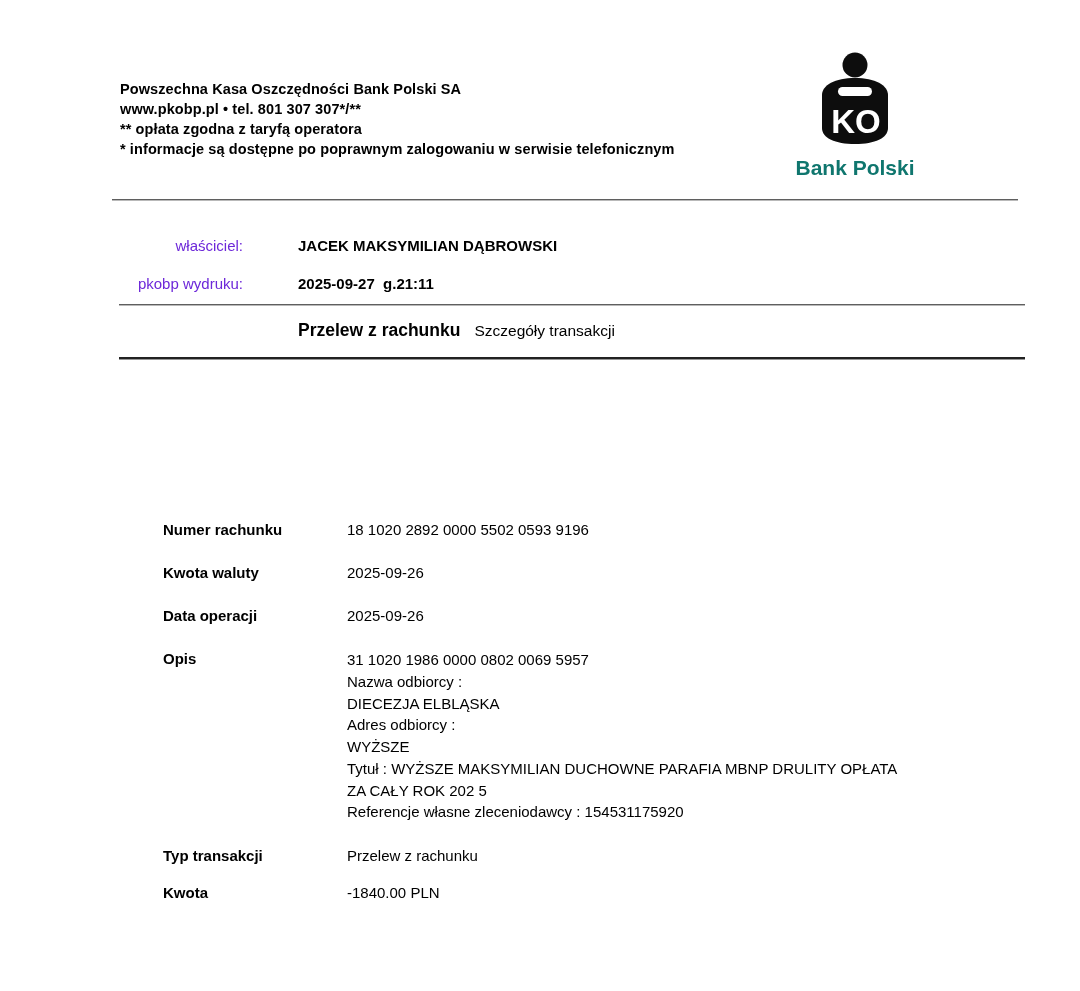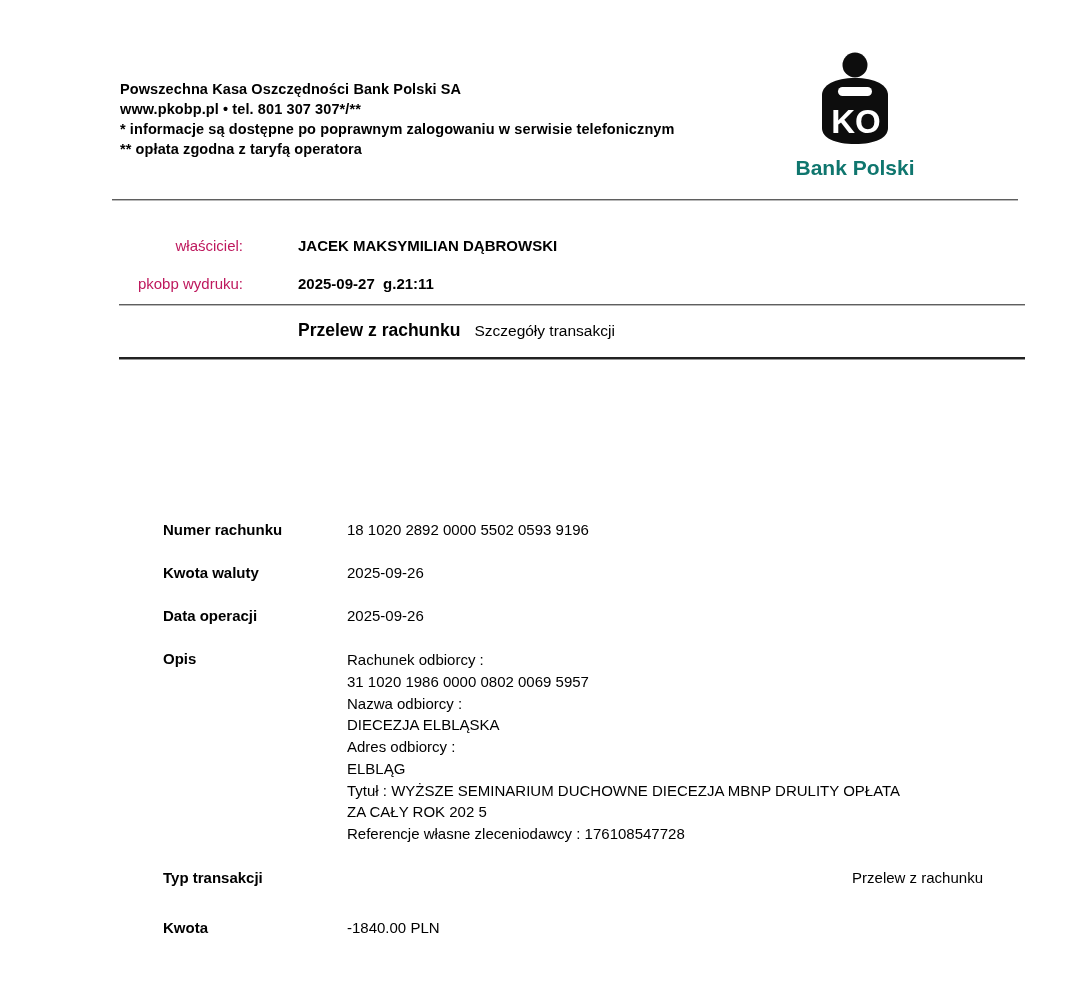--- a/index.html
+++ b/index.html
@@ -62,21 +62,21 @@
     width: 930px;
     font-size: 15px;
     line-height: 19px;
   }
   .meta-row.owner { top: 236px; }
   .meta-row.printdate { top: 274px; }
   .meta-label {
     display: inline-block;
     width: 143px;
     text-align: right;
-    color: #be185d;
+    color: #6d28d9;
   }
   .meta-value {
     position: absolute;
     left: 198px;
     top: 0;
     font-weight: bold;
     white-space: pre;
   }
 
   
@@ -103,30 +103,30 @@
     left: 0; top: 0;
     font-weight: bold;
     white-space: nowrap;
   }
   .detail-row .dvalue {
     margin-left: 184px;
     white-space: pre-wrap;
   }
   .detail-row.opis { margin-bottom: 23px; }
   .detail-row.opis .dvalue div { line-height: 21.75px; white-space: nowrap; }
-  .detail-row.typ { margin-bottom: 31px; text-align: right; }
+  .detail-row.typ { margin-bottom: 18px; }
 </style>
 </head>
 <body>
 
 <div class="bank-header">
   <div class="hline">Powszechna Kasa Oszczędności Bank Polski SA</div>
   <div class="hline">www.pkobp.pl • tel. 801 307 307*/**</div>
+  <div class="hline">** opłata zgodna z taryfą operatora</div>
   <div class="hline">* informacje są dostępne po poprawnym zalogowaniu w serwisie telefonicznym</div>
-  <div class="hline">** opłata zgodna z taryfą operatora</div>
 </div>
 
 <div class="logo-block">
   <span class="logo-mark">
     <svg viewBox="0 0 66 92" width="66" height="92" xmlns="http://www.w3.org/2000/svg" aria-hidden="true">
 
       <circle cx="33" cy="13" r="12.5" fill="#0d0d0d"></circle>
 
       <path d="M33 26 C 13 26 0 33 0 43 L0 76 C 0 86 13 92 33 92 C 53 92 66 86 66 76 L66 43 C 66 33 53 26 33 26 Z" fill="#0d0d0d"></path>
 
@@ -167,21 +167,21 @@
     <div class="dvalue">2025-09-26</div>
   </div>
 
   <div class="detail-row">
     <span class="dlabel">Data operacji</span>
     <div class="dvalue">2025-09-26</div>
   </div>
 
   <div class="detail-row opis">
     <span class="dlabel">Opis</span>
-    <div class="dvalue"><div>Rachunek odbiorcy :</div><div>31 1020 1986 0000 0802 0069 5957</div><div>Nazwa odbiorcy :</div><div>DIECEZJA ELBLĄSKA</div><div>Adres odbiorcy :</div><div>ELBLĄG</div><div>Tytuł : WYŻSZE SEMINARIUM DUCHOWNE DIECEZJA MBNP DRULITY OPŁATA</div><div>ZA CAŁY ROK 202 5</div><div>Referencje własne zleceniodawcy : 176108547728</div></div>
+    <div class="dvalue"><div>31 1020 1986 0000 0802 0069 5957</div><div>Nazwa odbiorcy :</div><div>DIECEZJA ELBLĄSKA</div><div>Adres odbiorcy :</div><div>WYŻSZE</div><div>Tytuł : WYŻSZE MAKSYMILIAN DUCHOWNE PARAFIA MBNP DRULITY OPŁATA</div><div>ZA CAŁY ROK 202 5</div><div>Referencje własne zleceniodawcy : 154531175920</div></div>
   </div>
 
   <div class="detail-row typ">
     <span class="dlabel">Typ transakcji</span>
     <div class="dvalue">Przelew z rachunku</div>
   </div>
 
   <div class="detail-row">
     <span class="dlabel">Kwota</span>
     <div class="dvalue">-1840.00 PLN</div>

